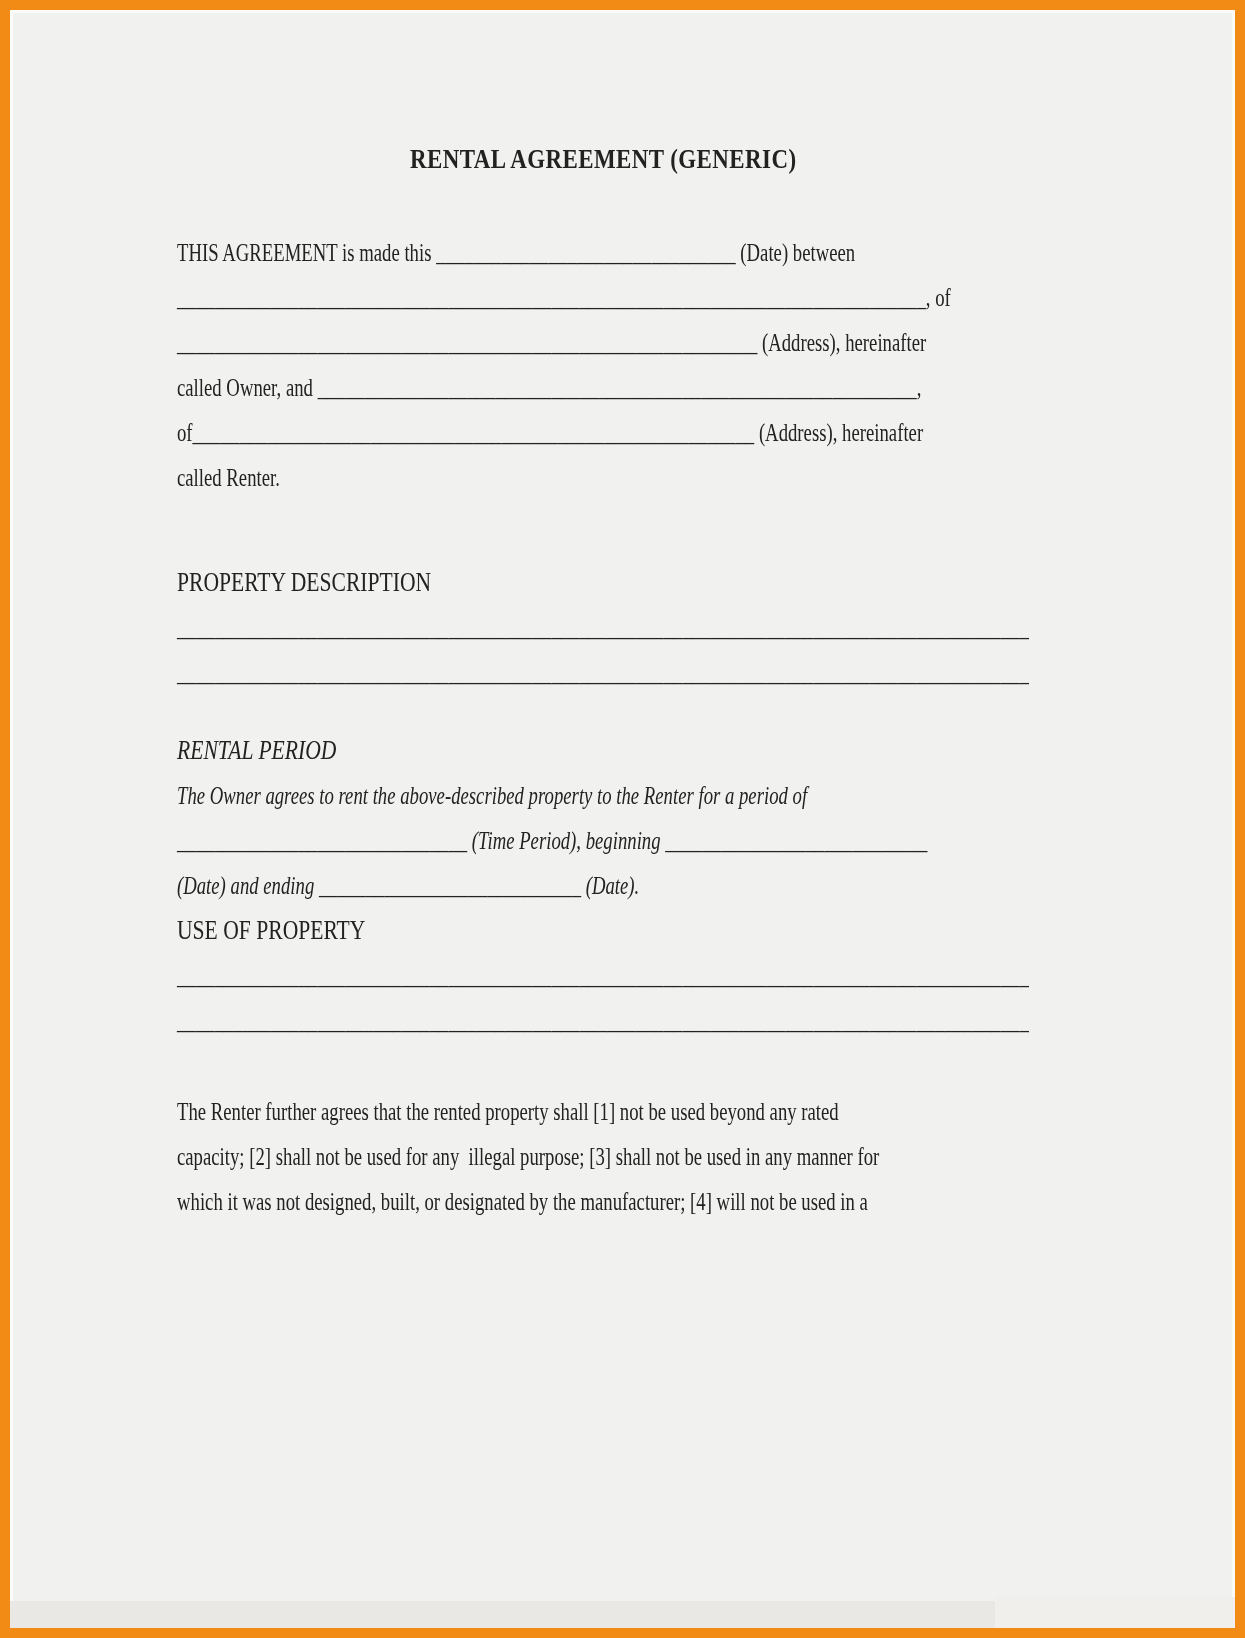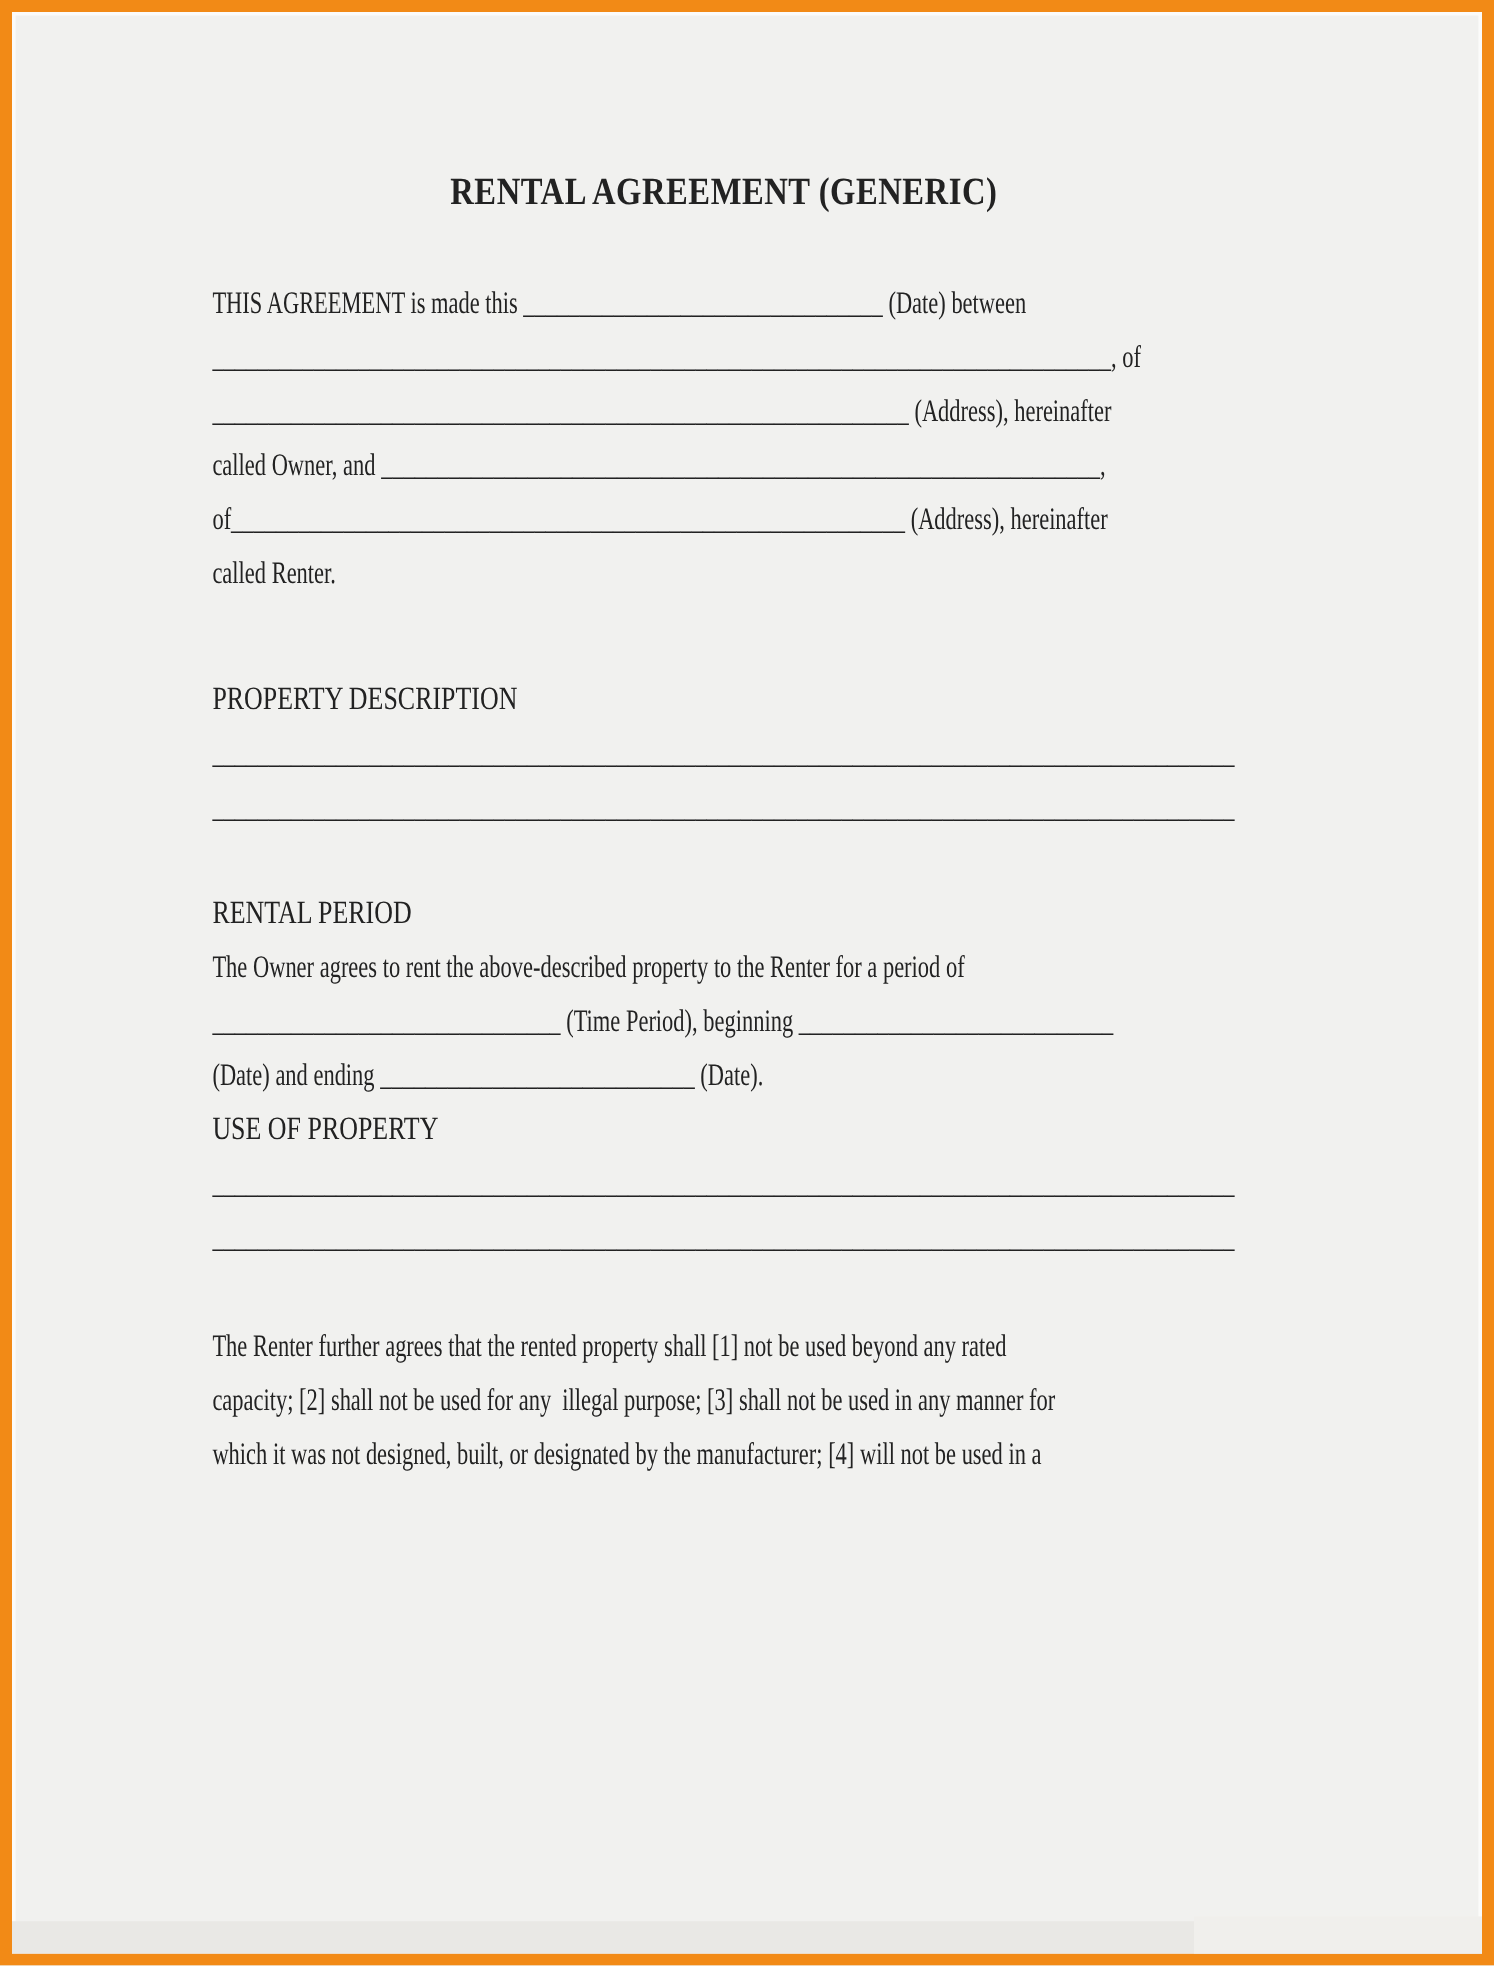--- a/index.html
+++ b/index.html
@@ -33,27 +33,27 @@
   .sheet{position:absolute;left:177px;top:0;width:980px;}
   .line{
     font-size:26px;line-height:45px;height:45px;white-space:pre;
     transform:scaleX(0.72);transform-origin:0 50%;
   }
   .heading .line, .line.heading{
     font-size:27px;transform:scaleX(0.80);
   }
   .title-row{
     margin-top:137px;height:45px;width:853px;text-align:center;
-    font-size:32px;line-height:45px;font-weight:bold;letter-spacing:0.5px;
+    font-size:27px;line-height:45px;font-weight:bold;letter-spacing:0.5px;
   }
   .title-row > span{display:inline-block;transform:scaleX(0.85);white-space:pre;}
   .intro{margin-top:48px;}
   .section-pd{margin-top:60px;}
   .warranty{margin-top:43px;}
-  .rental{margin-top:43px;}
+  .rental{margin-top:33px;font-style:italic;}
   .useprop{}
   .renter{margin-top:46px;}
 </style>
 </head>
 <body>
 
 <div class="frame"></div>
 <div class="footer-band"></div>
 <div class="footer-patch"></div>
 

